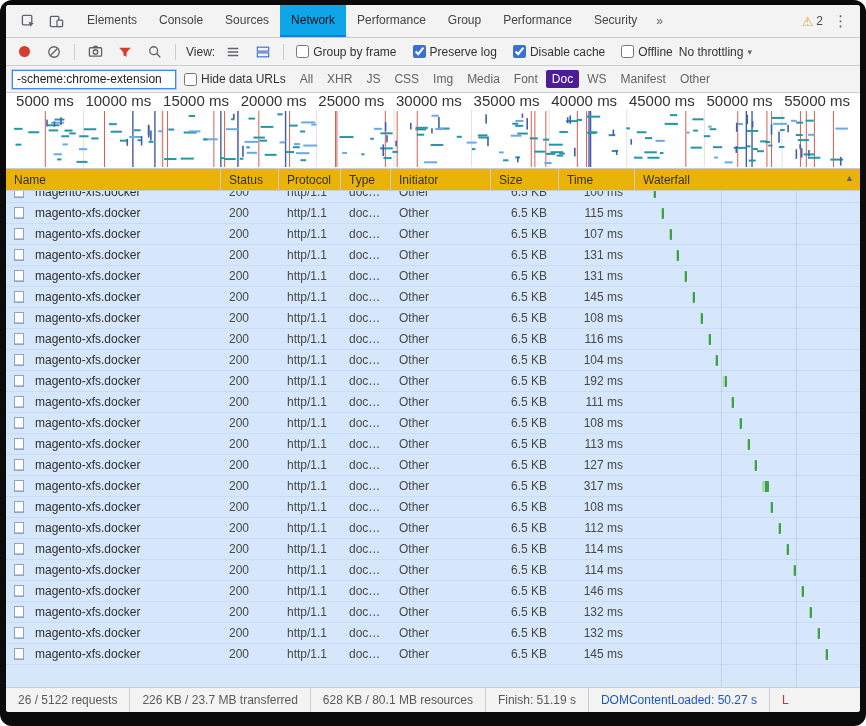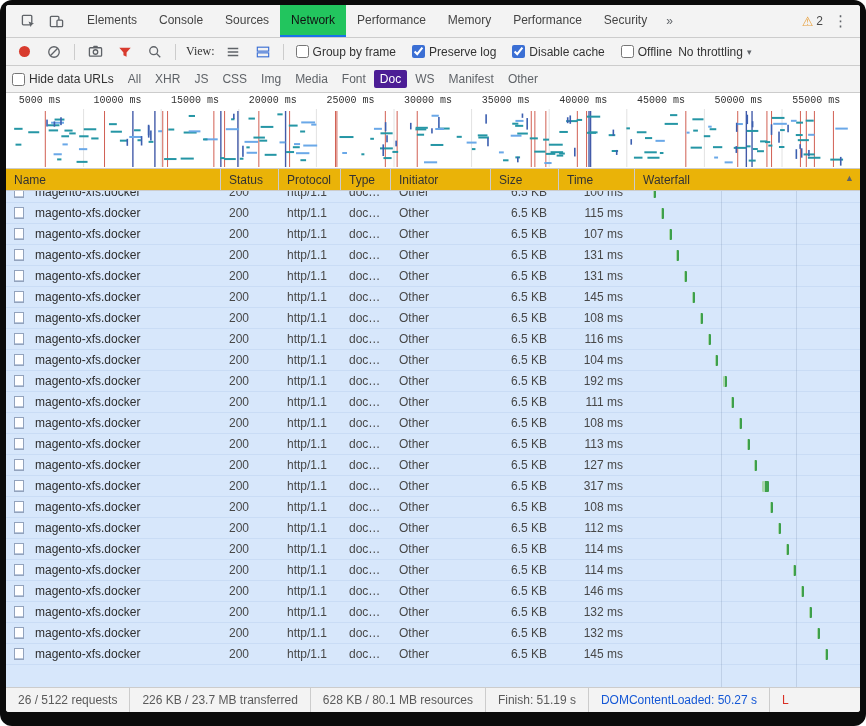--- a/index.html
+++ b/index.html
@@ -8,49 +8,49 @@
 
   .frame { width:866px; height:726px; background:#0b0b0b; border-radius:12px; padding:5px 6px 14px 6px; }
   .devtools { width:854px; height:707px; background:#f3f3f3; border-radius:3px; overflow:hidden; display:flex; flex-direction:column; }
 
   
   .tabbar { height:33px; display:flex; align-items:center; background:#f3f3f3; border-bottom:1px solid #ccc; flex:0 0 auto; }
   .tabbar .left-icons { display:flex; align-items:center; gap:4px; padding:0 8px 0 10px; }
   .icon-btn { width:24px; height:24px; display:flex; align-items:center; justify-content:center; color:#5f6368; border-radius:2px; }
   .tabs { display:flex; align-items:stretch; height:100%; }
   .tab { padding:0 11px; display:flex; align-items:center; color:#444; cursor:default; border-bottom:2px solid transparent; }
-  .tab.active { color:#111; border-bottom:2px solid #1a73e8; background:#22c55e; }
+  .tab.active { color:#111; border-bottom:2px solid #1a73e8; background:#0ea5e9; }
   .tab-more { padding:0 8px; display:flex; align-items:center; color:#5f6368; }
   .tabbar-right { margin-left:auto; display:flex; align-items:center; gap:6px; padding-right:8px; }
   .warn-badge { display:flex; align-items:center; gap:3px; color:#494949; }
   .warn-tri { color:#e8a03c; font-size:13px; }
   .kebab { color:#5f6368; font-size:15px; padding:0 4px; }
 
   
   .net-toolbar { height:28px; display:flex; align-items:center; background:#f3f3f3; border-bottom:1px solid #ccc; padding:0 6px; gap:6px; flex:0 0 auto; }
   .tb-sep { width:1px; height:16px; background:#ccc; margin:0 2px; }
   .record-dot { width:11px; height:11px; border-radius:50%; background:#d83b2e; }
-  .view-label { color:#333; margin-left:2px;font-family:Liberation Serif, serif; }
+  .view-label { color:#333; margin-left:2px; }
   .check-group { display:flex; align-items:center; gap:16px; margin-left:4px; }
   .cb { display:flex; align-items:center; gap:4px; color:#333; white-space:nowrap; }
   .cb input { width:13px; height:13px; accent-color:#3b6fd4; margin:0; }
   .throttle { display:flex; align-items:center; gap:4px; color:#333; white-space:nowrap; }
   .caret { font-size:9px; color:#5f6368; }
 
   
   .filterbar { height:27px; display:flex; align-items:center; background:#f3f3f3; border-bottom:1px solid #ccc; padding:0 6px; gap:8px; flex:0 0 auto; }
   .filter-input { width:164px; height:19px; border:1px solid #4285f4; outline:1px solid rgba(66,133,244,.35); background:#fff; font-family:"Liberation Sans",sans-serif; font-size:12px; padding:0 4px; color:#222; }
   .filter-types { display:flex; align-items:center; gap:2px; }
   .ftype { padding:2px 6px; color:#5f6368; border-radius:2px; white-space:nowrap; }
   .ftype.active { background:#4c1d95; color:#fff; }
 
   
   .overview { height:76px; background:#fff; border-bottom:1px solid #ccc; position:relative; flex:0 0 auto; }
   .ov-labels { display:flex; height:16px; }
-  .ov-tick { flex:1; text-align:center; padding-right:10px; color:#333; font-size:10px; line-height:16px; white-space:nowrap; overflow:hidden;font-family:Liberation Mono, monospace; }
+  .ov-tick { flex:1; text-align:right; padding-right:10px; color:#333; font-size:15px; line-height:16px; white-space:nowrap; overflow:hidden; }
   .ov-marks { position:absolute; left:0; top:16px; width:854px; height:58px; }
 
   
   .thead { height:22px; display:flex; align-items:center; background:#eab308; border-bottom:1px solid #ccc; position:relative; flex:0 0 auto; }
   .th { padding:0 0 0 8px; color:#333; border-right:1px solid #ccc; height:100%; display:flex; align-items:center; white-space:nowrap; overflow:hidden; }
   .sort-arrow { position:absolute; right:6px; top:4px; font-size:9px; color:#5f6368; }
 
   .col-name { width:215px; }
   .col-status { width:58px; }
   .col-protocol { width:62px; }
@@ -102,21 +102,21 @@
             <rect x="8.5" y="6.5" width="6" height="7" rx="1" fill="#f3f3f3"></rect>
           </svg>
         </span>
       </div>
       <div class="tabs" id="tabs">
           <div class="tab">Elements</div>
           <div class="tab">Console</div>
           <div class="tab">Sources</div>
           <div class="tab active">Network</div>
           <div class="tab">Performance</div>
-          <div class="tab">Memory</div>
+          <div class="tab">Group</div>
           <div class="tab">Performance</div>
           <div class="tab">Security</div>
         </div>
       <span class="tab-more">»</span>
       <div class="tabbar-right">
         <span class="warn-badge">
           <span class="warn-tri">⚠</span>
           <span>2</span>
         </span>
         <span class="kebab">⋮</span>
@@ -186,20 +186,21 @@
             <span>Offline</span>
           </label>
         </div>
       <span class="throttle">
         <span>No throttling</span>
         <span class="caret">▾</span>
       </span>
     </div>
 
     <div class="filterbar">
+      <input class="filter-input" id="filter-input" value="-scheme:chrome-extension" style="">
       <label class="cb">
         <input type="checkbox" style="">
         <span>Hide data URLs</span>
       </label>
       <div class="filter-types" id="filter-types">
           <div class="ftype">All</div>
           <div class="ftype">XHR</div>
           <div class="ftype">JS</div>
           <div class="ftype">CSS</div>
           <div class="ftype">Img</div>

